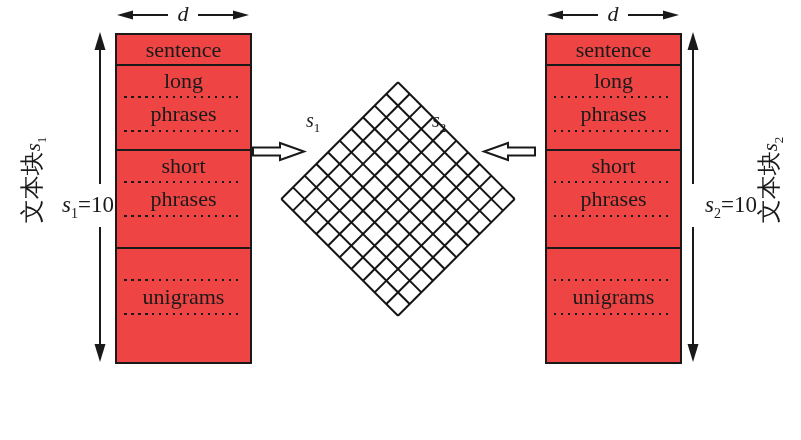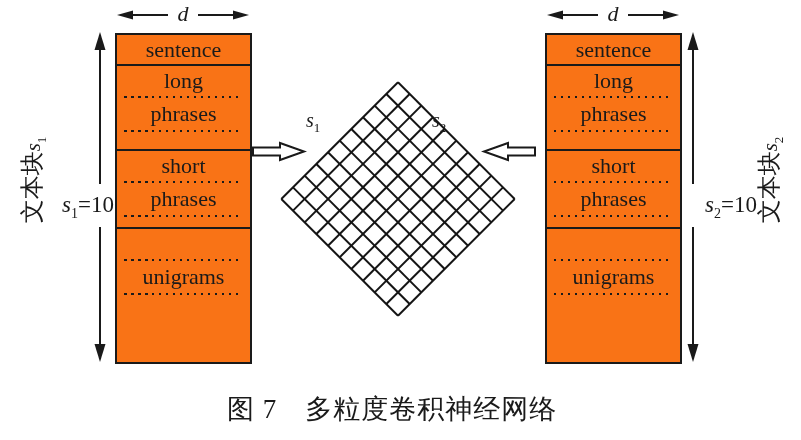--- a/index.html
+++ b/index.html
@@ -9,26 +9,26 @@
   }
   .overlay{position:absolute;left:0;top:0;}
   .ink line{stroke:#1a1a1a;stroke-width:2;}
   .ink polygon{fill:#1a1a1a;stroke:none;}
   #diamond-grid line{stroke:#141414;stroke-width:2;}
   .blockarrow{fill:#ffffff;stroke:#1a1a1a;stroke-width:2;stroke-linejoin:miter;}
 
   .abs{position:absolute;}
   .gtable{
     position:absolute;top:33px;width:137px;height:331px;
-    border:2px solid #1a1a1a;background:#f97316;box-sizing:border-box;
+    border:2px solid #1a1a1a;background:#ef4444;box-sizing:border-box;
   }
   .gtable .sec{box-sizing:border-box;overflow:hidden;}
   .sec-sentence{height:31px;border-bottom:2px solid #1a1a1a;}
   .sec-long{height:85px;border-bottom:2px solid #1a1a1a;}
-  .sec-short{height:78px;border-bottom:2px solid #1a1a1a;}
+  .sec-short{height:98px;border-bottom:2px solid #1a1a1a;}
   .sec-unigrams{height:78px;}
   .cellword{font-size:22px;text-align:center;white-space:nowrap;}
   .h30{height:30px;line-height:30px;}
   .h29{height:29px;line-height:29px;}
   .h32{height:32px;line-height:32px;}
   .sp30{height:30px;}
   .dotline{
     height:2px;margin:0 7px;
     background-image:repeating-linear-gradient(90deg,#1a1a1a 0 2.5px,transparent 2.5px 7px);
   }
@@ -186,15 +186,14 @@
       <div class="dotline"></div>
     </div>
     <div class="sec sec-unigrams">
       <div class="sp30"></div>
       <div class="dotline"></div>
       <div class="cellword h32">unigrams</div>
       <div class="dotline"></div>
     </div>
   </div>
 
-  <div class="abs caption">图 7　多粒度卷积神经网络</div>
 
 </div>
 
 </body></html>

